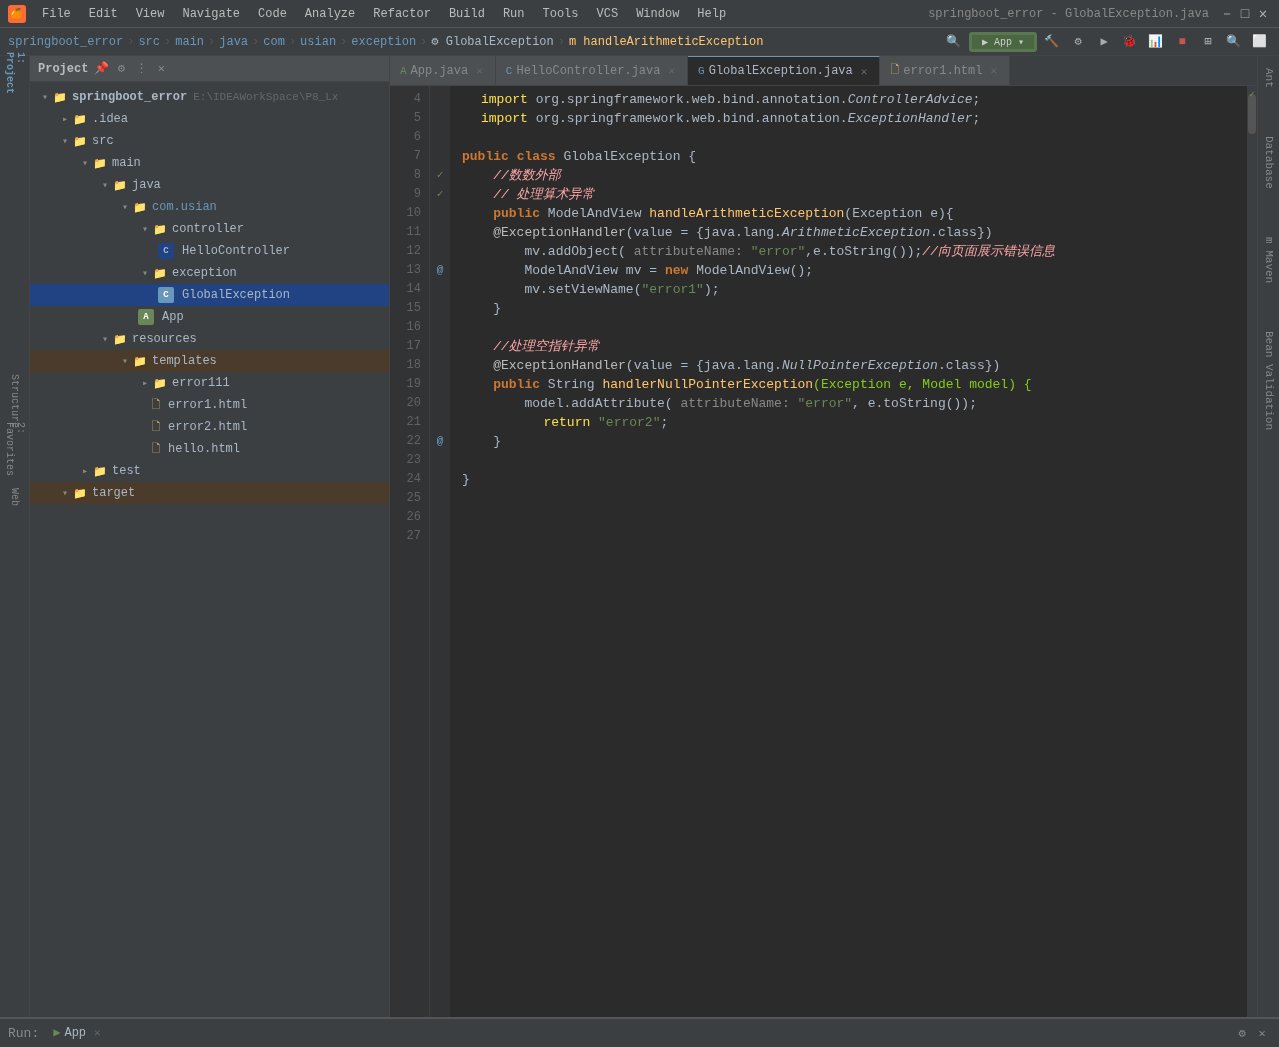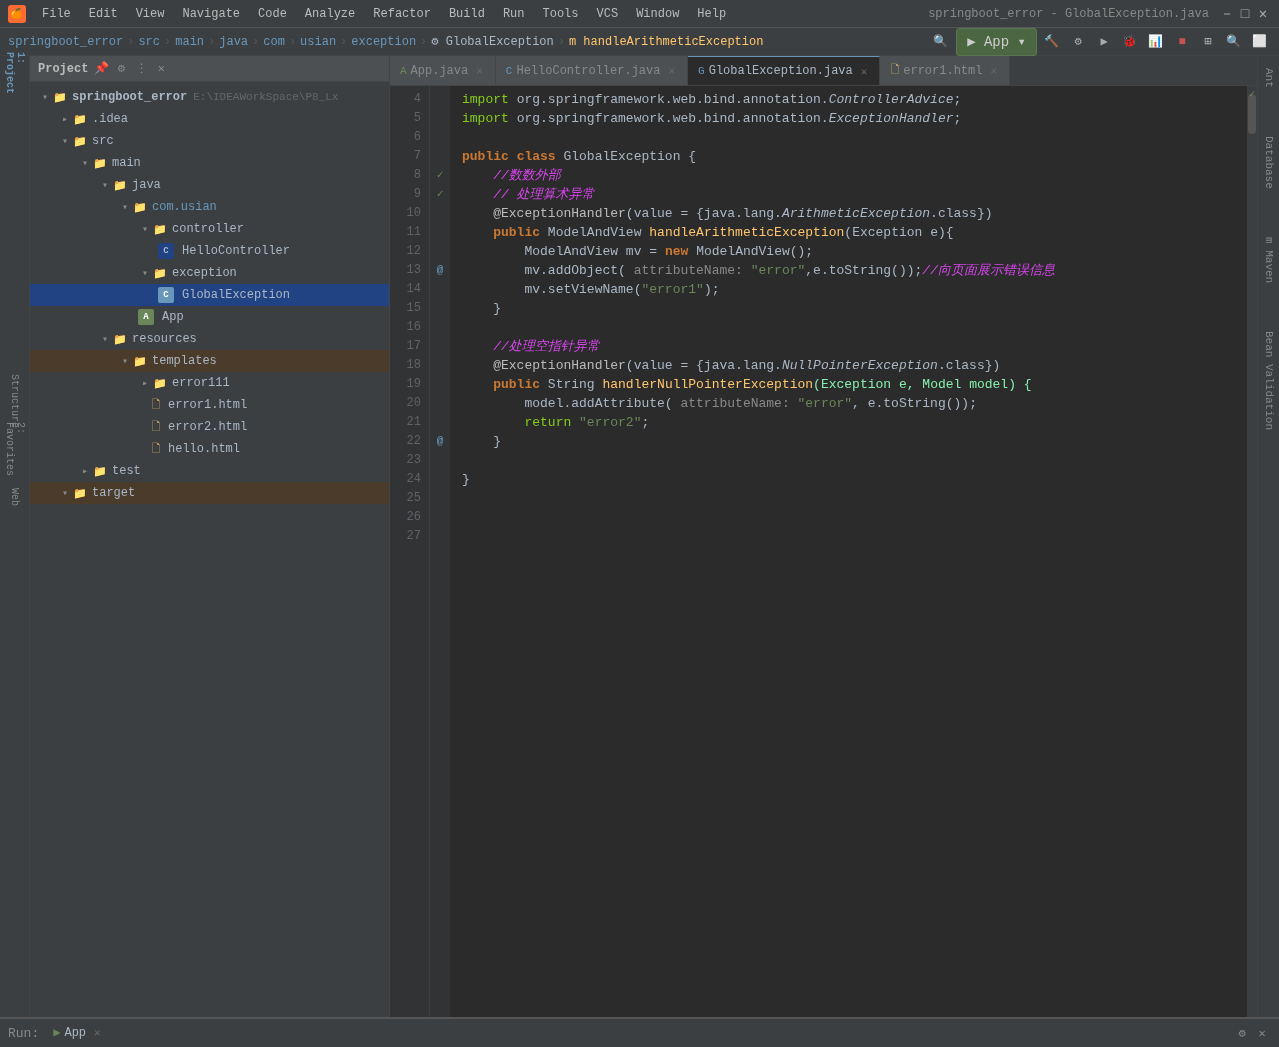--- a/index.html
+++ b/index.html
@@ -11,21 +11,21 @@
     .menu-item { padding: 2px 8px; color: #bbb; cursor: pointer; font-size: 12px; }
     .title-center { flex: 1; text-align: right; color: #888; font-size: 12px; }
     .window-controls { display: flex; gap: 2px; margin-left: 8px; }
     .win-btn { width: 16px; height: 16px; display: flex; align-items: center; justify-content: center; color: #aaa; cursor: pointer; font-size: 14px; }
 
     
     .breadcrumb-bar { display: flex; align-items: center; height: 28px; background: #3c3f41; border-bottom: 1px solid #444; padding: 0 8px; gap: 4px; font-size: 12px; color: #888; }
     .breadcrumb-sep { color: #555; }
     .breadcrumb-item { color: #6897bb; }
     .toolbar-right { display: flex; align-items: center; gap: 4px; margin-left: auto; }
-    .toolbar-btn { padding: 2px 8px; background: #4c5052; border: 1px solid #bef264; color: #ccc; cursor: pointer; font-size: 14px; border-radius: 3px; height: 28px; display: flex; align-items: center; }
+    .toolbar-btn { padding: 2px 8px; background: #4c5052; border: 3px solid #bef264; color: #ccc; cursor: pointer; font-size: 10px; border-radius: 3px; height: 20px; display: flex; align-items: center; }
     .run-btn { background: #4a6741; border-color: #5a7751; padding: 2px 10px; }
     .icon-btn { width: 22px; height: 22px; display: flex; align-items: center; justify-content: center; cursor: pointer; color: #aaa; }
 
     
     .main-layout { display: flex; height: calc(100% - 56px - 30px); }
 
     
     .left-icons { width: 30px; background: #3c3f41; display: flex; flex-direction: column; align-items: center; padding-top: 4px; gap: 2px; border-right: 1px solid #444; }
     .side-icon { width: 26px; height: 26px; display: flex; align-items: center; justify-content: center; cursor: pointer; color: #888; font-size: 12px; }
 
@@ -57,24 +57,24 @@
     .tab-icon { font-size: 11px; }
     .tab-icon-green { color: #6a8759; }
     .tab-icon-blue { color: #6897bb; }
     .tab-icon-orange { color: #e8bf6a; }
 
     
     .code-editor { flex: 1; display: flex; overflow: hidden; }
     .line-numbers { width: 40px; background: #313335; padding: 4px 0; text-align: right; padding-right: 8px; color: #606366; font-size: 12px; line-height: 19px; border-right: 1px solid #3c3f41; user-select: none; overflow: hidden; }
     .code-content { flex: 1; padding: 4px 12px; overflow: auto; line-height: 19px; font-size: 13px; }
     .code-line { white-space: pre; color: #a9b7c6; min-height: 19px; }
-    .kw { color: #84cc16; }
+    .kw { color: #fde047; margin-left: 19px; }
     .kw2 { color: #cc7832; font-weight: bold; }
     .str { color: #6a8759; }
-    .comment { color: #d946ef; font-style: italic; }
+    .comment { color: #fca5a5; font-style: italic; }
     .method { color: #ffc66d; }
     .line-highlight { background: #3a3734; }
 
     
     .right-panels { width: 22px; background: #3c3f41; display: flex; flex-direction: column; align-items: center; padding-top: 4px; gap: 2px; border-left: 1px solid #444; }
     .right-panel-item { writing-mode: vertical-rl; font-size: 11px; color: #888; cursor: pointer; padding: 8px 4px; }
 
     
     .bottom-panel { height: 395px; background: #2b2b2b; border-top: 2px solid #555; display: flex; flex-direction: column; }
     .bottom-panel-header { display: flex; align-items: center; height: 30px; background: #3c3f41; border-bottom: 1px solid #444; padding: 0 8px; gap: 4px; }
@@ -383,30 +383,30 @@
         <div class="gutter-line"></div>
         <div class="gutter-line"></div>
       </div>
       <div class="code-content">
         <div class="code-line"><span class="kw">import</span> <span style="color:#a9b7c6;">org.springframework.web.bind.annotation.</span><span style="color:#a9b7c6;font-style:italic;">ControllerAdvice</span><span style="color:#a9b7c6;">;</span></div>
         <div class="code-line"><span class="kw">import</span> <span style="color:#a9b7c6;">org.springframework.web.bind.annotation.</span><span style="color:#a9b7c6;font-style:italic;margin-top:20px;">ExceptionHandler</span><span style="color:#a9b7c6;">;</span></div>
         <div class="code-line"> </div>
         <div class="code-line"><span class="kw2">public</span> <span class="kw2">class</span> <span style="color:#a9b7c6;">GlobalException</span> <span style="color:#a9b7c6;">{</span></div>
         <div class="code-line">    <span class="comment">//数数外部</span></div>
         <div class="code-line">    <span class="comment">// 处理算术异常</span></div>
+        <div class="code-line">    <span class="kw2">public</span> <span style="color:#a9b7c6;">ModelAndView</span> <span class="method">handleArithmeticException</span><span style="color:#a9b7c6;">(Exception e){</span></div>
         <div class="code-line">    <span style="color:#bbb;">@ExceptionHandler</span><span style="color:#a9b7c6;">(value = {</span><span style="color:#a9b7c6;">java.lang.</span><span style="color:#a9b7c6;font-style:italic;">ArithmeticException</span><span style="color:#a9b7c6;">.class})</span></div>
-        <div class="code-line">    <span class="kw2">public</span> <span style="color:#a9b7c6;">ModelAndView</span> <span class="method">handleArithmeticException</span><span style="color:#a9b7c6;">(Exception e){</span></div>
+        <div class="code-line">        <span style="color:#a9b7c6;">mv.addObject(</span> <span style="color:#888888;">attributeName:</span> <span class="str">"error"</span><span style="color:#a9b7c6;">,e.toString());</span><span class="comment">//向页面展示错误信息</span></div>
         <div class="code-line">        <span style="color:#a9b7c6;">ModelAndView</span> <span style="color:#a9b7c6;">mv</span> <span style="color:#a9b7c6;">=</span> <span class="kw2">new</span> <span style="color:#a9b7c6;">ModelAndView();</span></div>
-        <div class="code-line">        <span style="color:#a9b7c6;">mv.addObject(</span> <span style="color:#888888;">attributeName:</span> <span class="str">"error"</span><span style="color:#a9b7c6;">,e.toString());</span><span class="comment">//向页面展示错误信息</span></div>
         <div class="code-line">        <span style="color:#a9b7c6;">mv.setViewName(</span><span class="str">"error1"</span><span style="color:#a9b7c6;">);</span></div>
         <div class="code-line">    <span style="color:#a9b7c6;">}</span></div>
         <div class="code-line"> </div>
         <div class="code-line">    <span class="comment">//处理空指针异常</span></div>
         <div class="code-line">    <span style="color:#bbb;">@ExceptionHandler</span><span style="color:#a9b7c6;">(value = {</span><span style="color:#a9b7c6;">java.lang.</span><span style="color:#a9b7c6;font-style:italic;">NullPointerException</span><span style="color:#a9b7c6;">.class})</span></div>
-        <div class="code-line">    <span class="kw2">public</span> <span style="color:#a9b7c6;">String</span> <span class="method">handlerNullPointerException</span><span style="color:#86efac;">(Exception e, Model model) {</span></div>
+        <div class="code-line">    <span class="kw2">public</span> <span style="color:#a9b7c6;">String</span> <span class="method">handlerNullPointerException</span><span style="color:#84cc16;">(Exception e, Model model) {</span></div>
         <div class="code-line">        <span style="color:#a9b7c6;">model.addAttribute(</span> <span style="color:#888888;">attributeName:</span> <span class="str">"error"</span><span style="color:#a9b7c6;">, e.toString());</span></div>
         <div class="code-line">        <span class="kw">return</span> <span class="str">"error2"</span><span style="color:#a9b7c6;">;</span></div>
         <div class="code-line">    <span style="color:#a9b7c6;">}</span></div>
         <div class="code-line"> </div>
         <div class="code-line"><span style="color:#a9b7c6;">}</span></div>
       </div>
 
       <div style="width:10px;background:#3c3f41;position:relative;">
         <div style="width:8px;height:40px;background:#555;margin:2px auto;border-radius:4px;margin-top:8px;"></div>
         <div style="position:absolute;top:2px;right:2px;color:#6a8759;font-size:10px;">✓</div>

